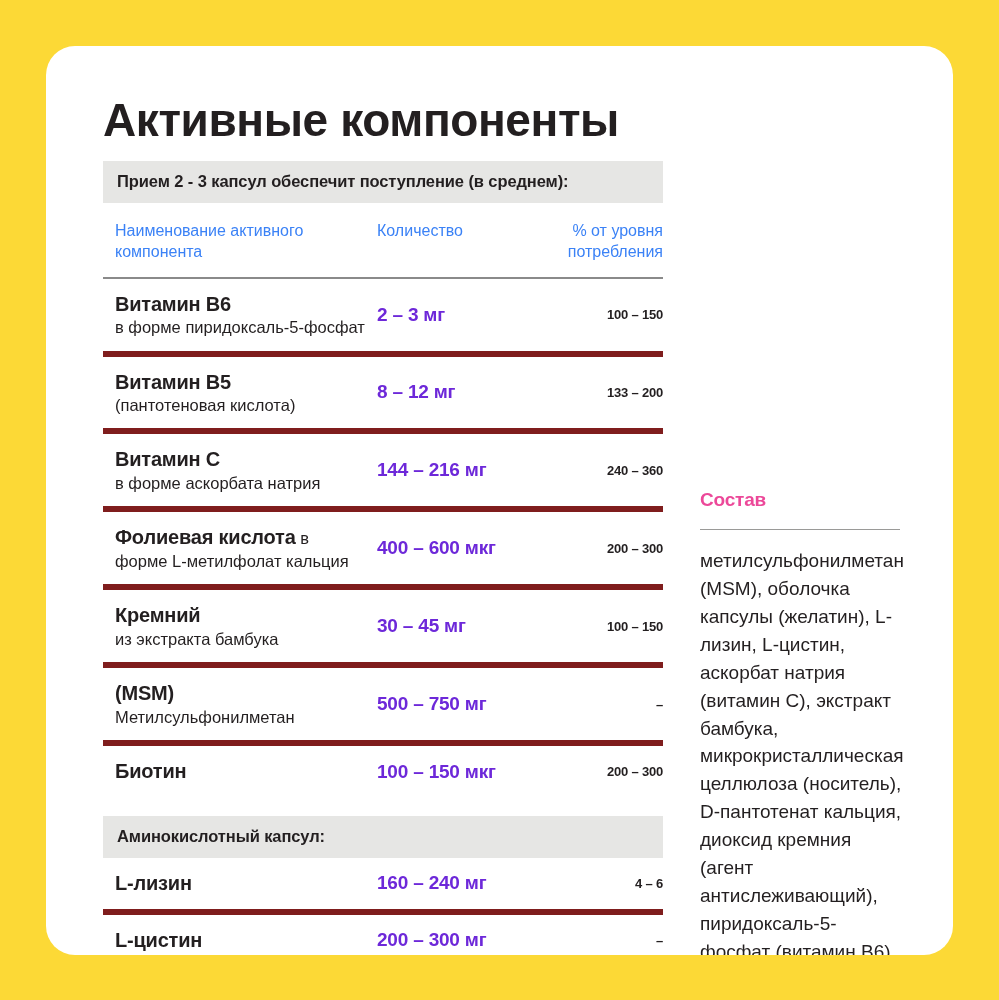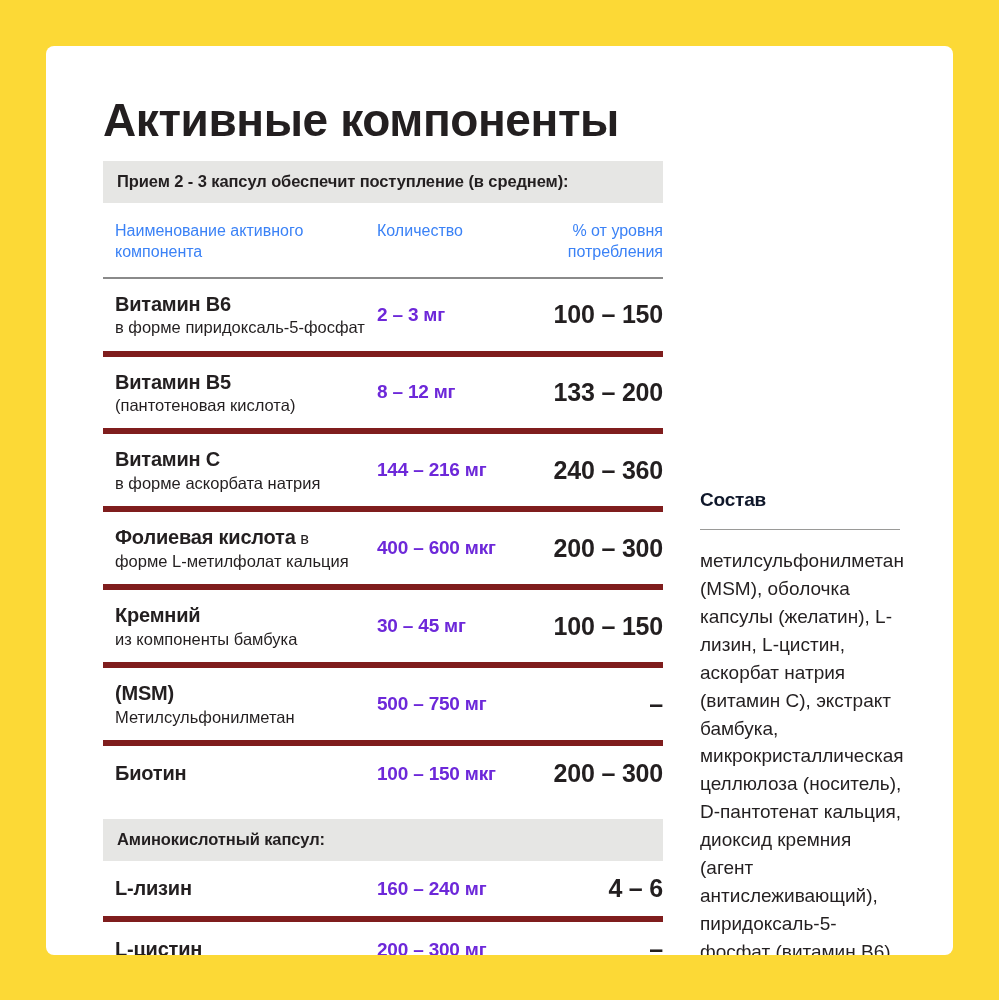--- a/index.html
+++ b/index.html
@@ -22,21 +22,21 @@
     background: #FCD936;
   }
 
   .card {
     position: absolute;
     left: 46px;
     top: 46px;
     width: 907px;
     height: 909px;
     background: #FFFFFF;
-    border-radius: 8px;
+    border-radius: 29px;
     overflow: hidden;
   }
 
   
   .left-col {
     position: absolute;
     left: 57px;      
     top: 51px;       
     width: 560px;
   }
@@ -125,21 +125,21 @@
 
   .cell-qty {
     font-size: 19px;
     font-weight: 700;
     color: #6d28d9;
     text-align: left;
     letter-spacing: -0.2px;
     white-space: nowrap;
   }
   .cell-pct {
-    font-size: 25px;
+    font-size: 13px;
     font-weight: 700;
     color: #231F20;
     text-align: right;
     letter-spacing: -0.2px;
     white-space: nowrap;
     padding-right: 0 !important;
   }
 
   .amino-bar-wrap { margin-top: 18px; }
 
@@ -148,21 +148,21 @@
   
   .right-col {
     position: absolute;
     left: 654px;    
     top: 443px;     
     width: 202px;
   }
   .composition-title {
     font-size: 19px;
     font-weight: 700;
-    color: #0f172a;
+    color: #ec4899;
     letter-spacing: -0.2px;
     margin: 0;
   }
   .composition-rule {
     height: 1px;
     background: #9A9A98;
     width: 200px;
     margin: 18px 0 17px 0;
   }
   .composition-text {
@@ -229,21 +229,21 @@
               <td class="cell-pct">240 – 360</td>
             </tr>
             <tr class="row">
               <td class="cell-name"><span class="nm">Фолиевая кислота</span><span class="sub"> в </span><span class="sub sub-block">форме L-метилфолат кальция</span></td>
               <td class="cell-qty">400 – 600 мкг</td>
               <td class="cell-pct">200 – 300</td>
             </tr>
             <tr class="row">
               <td class="cell-name">
                 <span class="nm nm-block">Кремний</span>
-                <span class="sub sub-block">из компоненты бамбука</span>
+                <span class="sub sub-block">из экстракта бамбука</span>
               </td>
               <td class="cell-qty">30 – 45 мг</td>
               <td class="cell-pct">100 – 150</td>
             </tr>
             <tr class="row">
               <td class="cell-name">
                 <span class="nm nm-block">(MSM)</span>
                 <span class="sub sub-block">Метилсульфонилметан</span>
               </td>
               <td class="cell-qty">500 – 750 мг</td>

